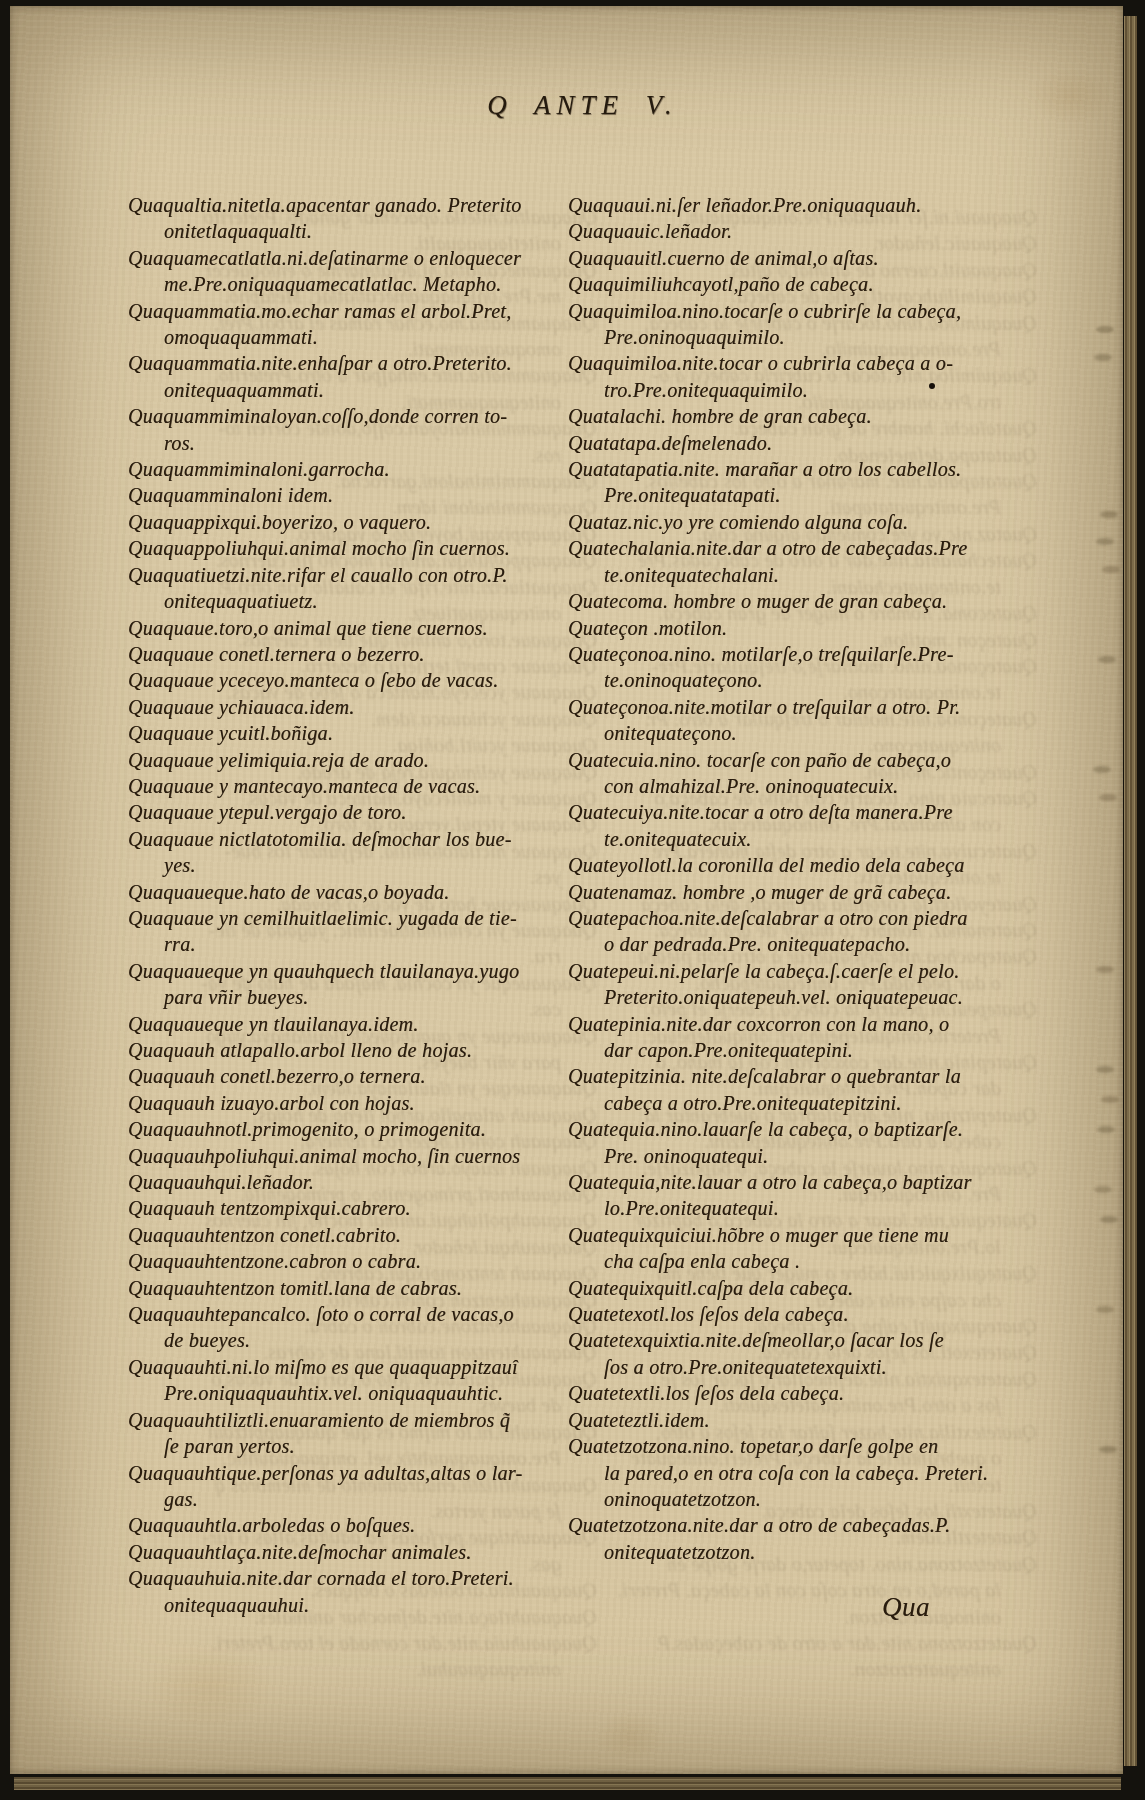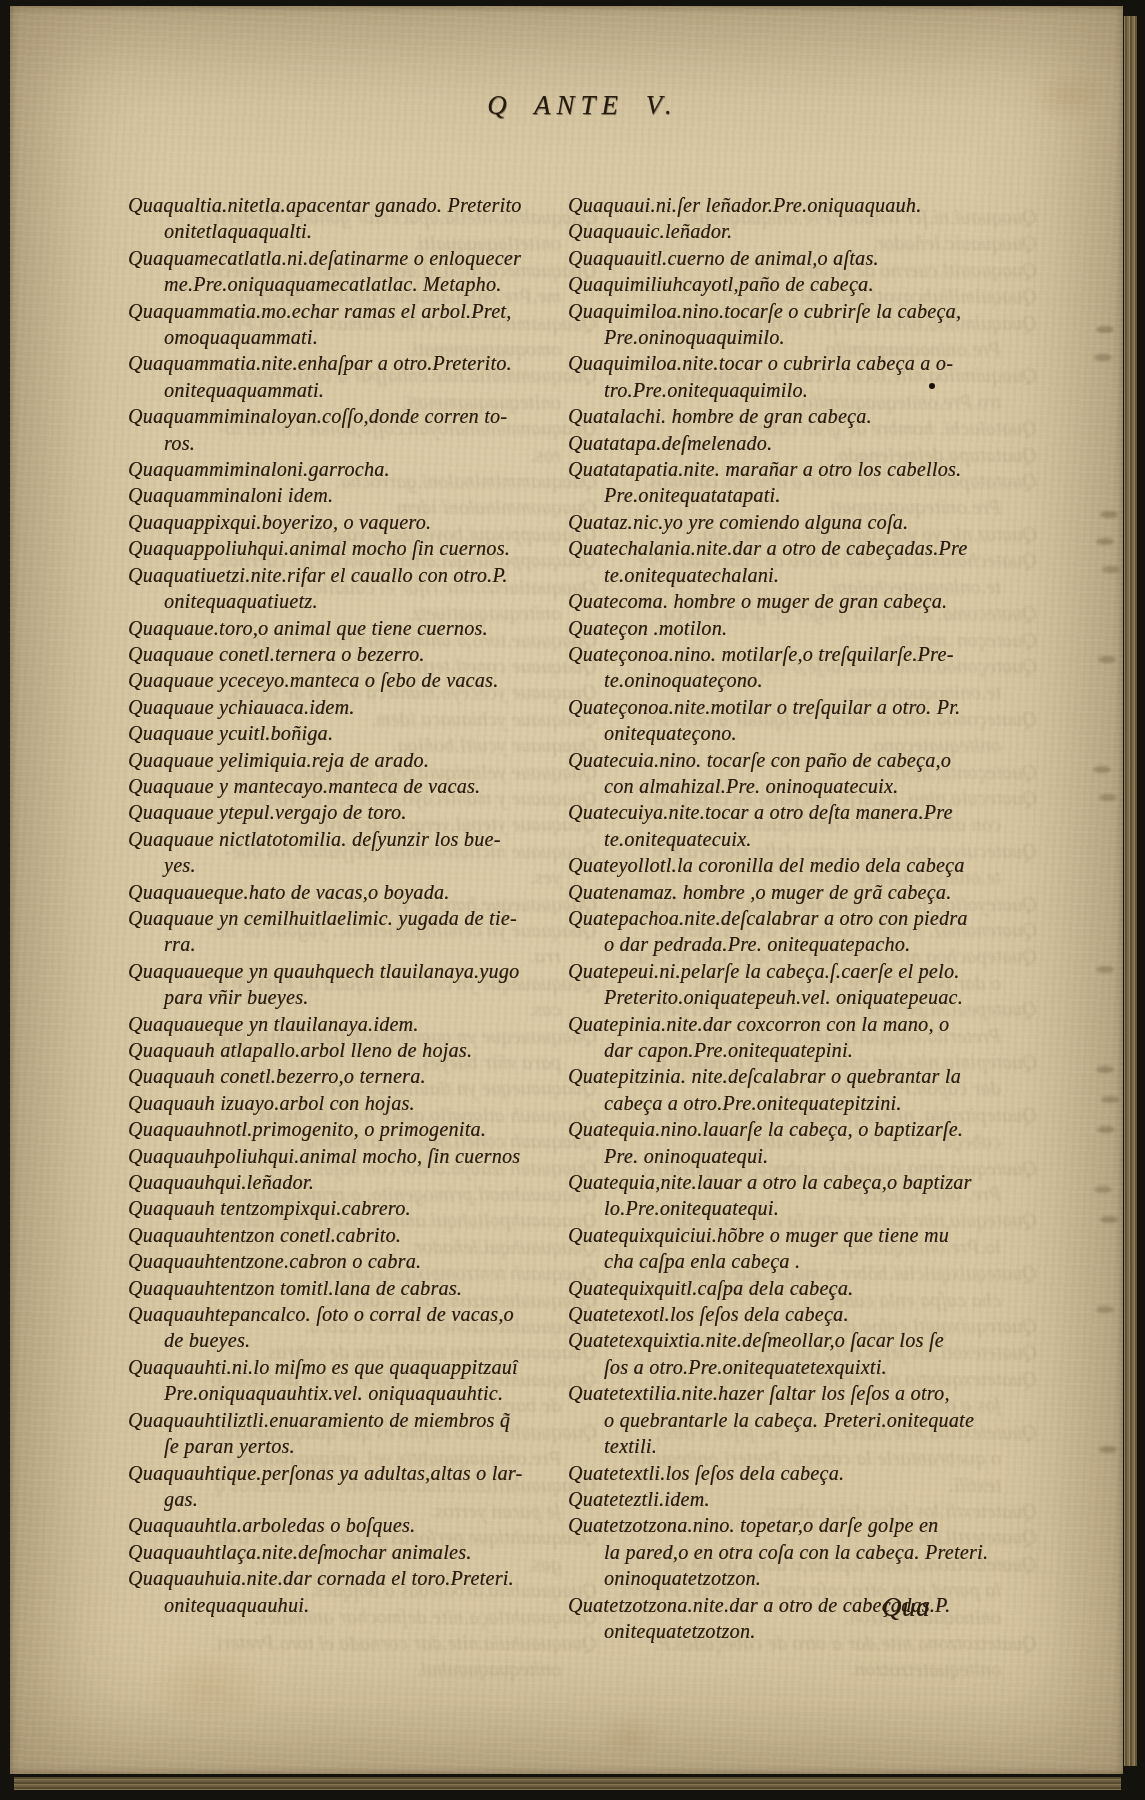--- a/index.html
+++ b/index.html
@@ -221,21 +221,21 @@
         <p>Quaquatiuetzi.nite.rifar el cauallo con otro.P.
 onitequaquatiuetz.</p>
         <p>Quaquaue.toro,o animal que tiene cuernos.</p>
         <p>Quaquaue conetl.ternera o bezerro.</p>
         <p>Quaquaue yceceyo.manteca o ſebo de vacas.</p>
         <p>Quaquaue ychiauaca.idem.</p>
         <p>Quaquaue ycuitl.boñiga.</p>
         <p>Quaquaue yelimiquia.reja de arado.</p>
         <p>Quaquaue y mantecayo.manteca de vacas.</p>
         <p>Quaquaue ytepul.vergajo de toro.</p>
-        <p>Quaquaue nictlatotomilia. deſyunzir los bue-
+        <p>Quaquaue nictlatotomilia. deſmochar los bue-
 yes.</p>
         <p>Quaquaueque.hato de vacas,o boyada.</p>
         <p>Quaquaue yn cemilhuitlaelimic. yugada de tie-
 rra.</p>
         <p>Quaquaueque yn quauhquech tlauilanaya.yugo
 para vñir bueyes.</p>
         <p>Quaquaueque yn tlauilanaya.idem.</p>
         <p>Quaquauh atlapallo.arbol lleno de hojas.</p>
         <p>Quaquauh conetl.bezerro,o ternera.</p>
         <p>Quaquauh izuayo.arbol con hojas.</p>
@@ -300,23 +300,20 @@
         <p>Quatequia.nino.lauarſe la cabeça, o baptizarſe.
 Pre. oninoquatequi.</p>
         <p>Quatequia,nite.lauar a otro la cabeça,o baptizar
 lo.Pre.onitequatequi.</p>
         <p>Quatequixquiciui.hõbre o muger que tiene mu
 cha caſpa enla cabeça .</p>
         <p>Quatequixquitl.caſpa dela cabeça.</p>
         <p>Quatetexotl.los ſeſos dela cabeça.</p>
         <p>Quatetexquixtia.nite.deſmeollar,o ſacar los ſe
 ſos a otro.Pre.onitequatetexquixti.</p>
-        <p>Quatetextilia.nite.hazer ſaltar los ſeſos a otro,
-o quebrantarle la cabeça. Preteri.onitequate
-textili.</p>
         <p>Quatetextli.los ſeſos dela cabeça.</p>
         <p>Quateteztli.idem.</p>
         <p>Quatetzotzona.nino. topetar,o darſe golpe en
 la pared,o en otra coſa con la cabeça. Preteri.
 oninoquatetzotzon.</p>
         <p>Quatetzotzona.nite.dar a otro de cabeçadas.P.
 onitequatetzotzon.</p>
       </div>
 
     <div class="catchword">Qua</div>

